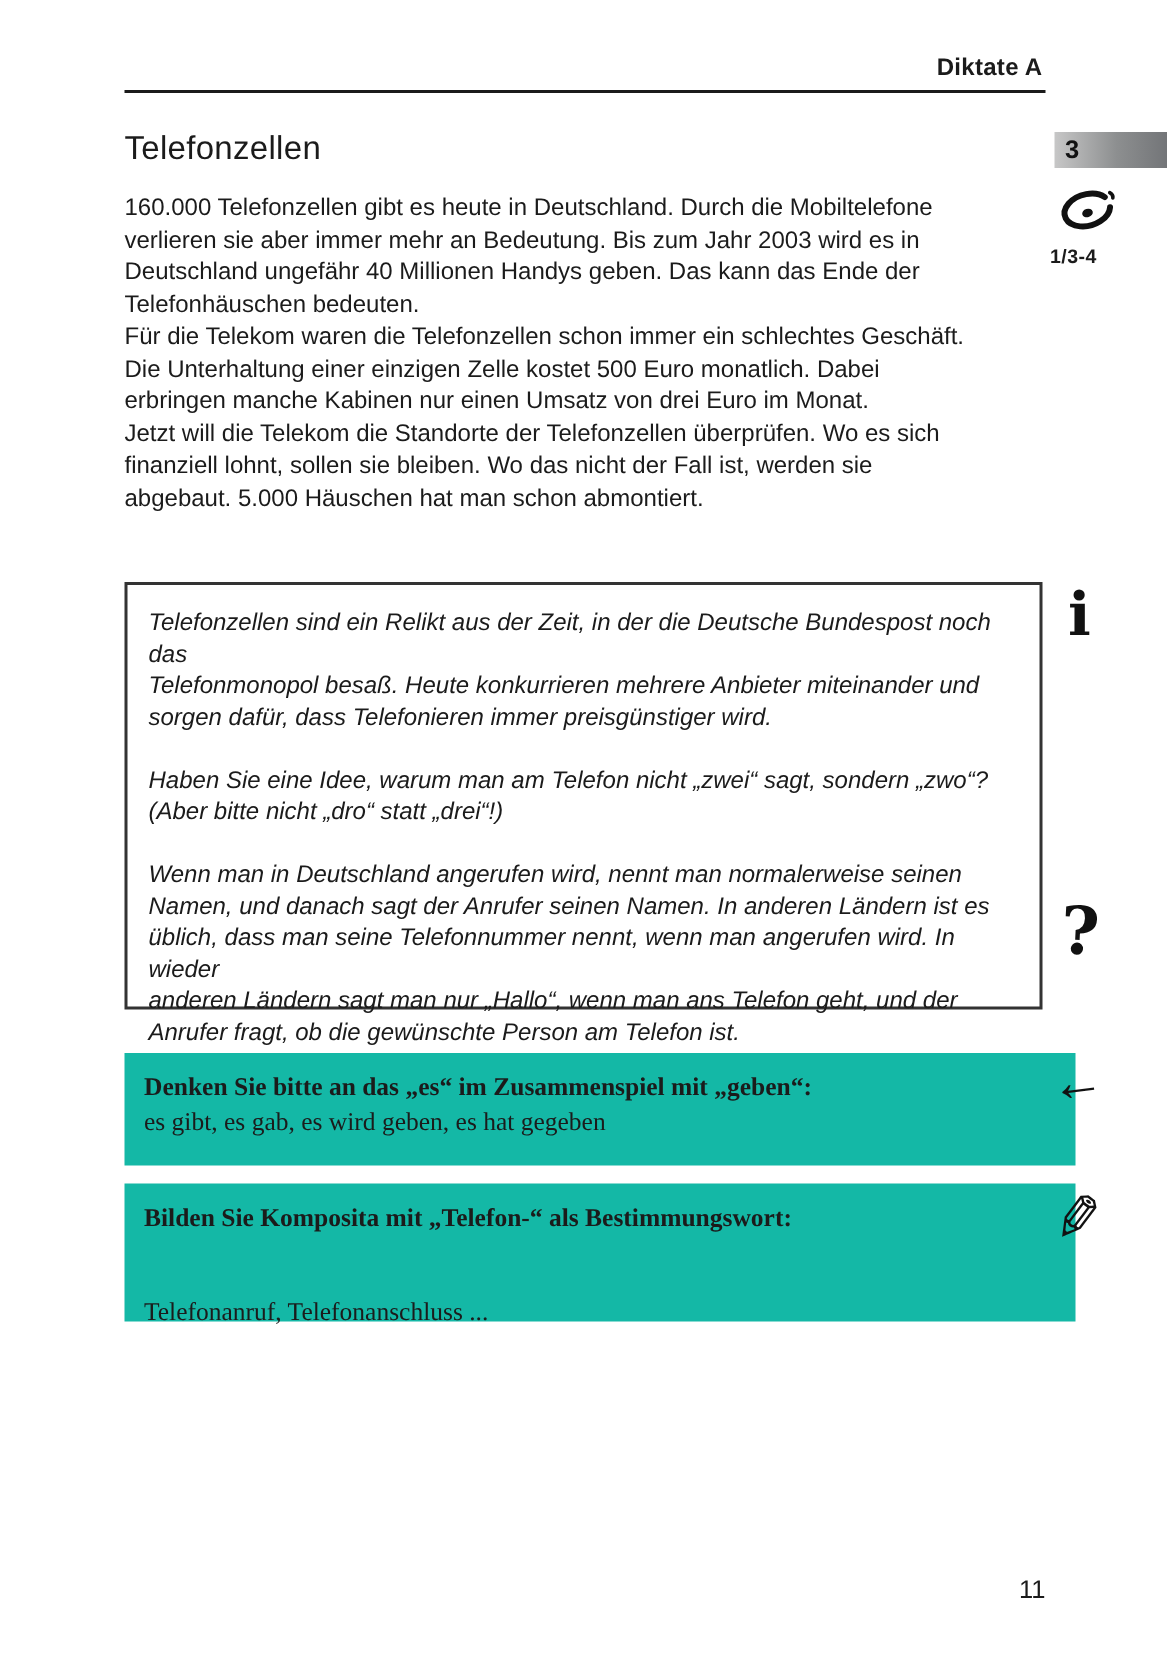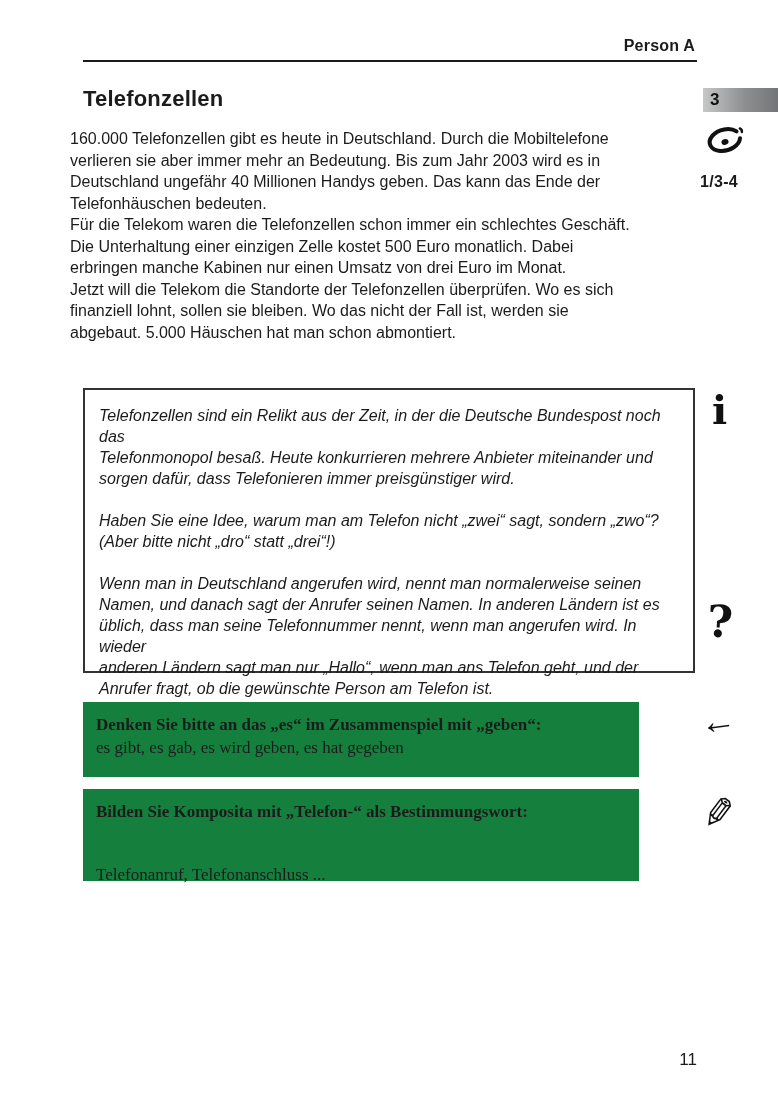--- a/index.html
+++ b/index.html
@@ -20,39 +20,39 @@
     font-size:16px; font-weight:bold; letter-spacing:0.2px;
   }
   .header-rule {
     position:absolute; top:60px; left:83px; width:614px; height:2px;
     background:#1b1b1b;
   }
 
   
   .page-title {
     position:absolute; top:86px; left:83px; margin:0;
-    font-size:22px; font-weight:bold; letter-spacing:0.2px;
+    font-size:22px; font-weight:normal; letter-spacing:0.2px;
   }
   .chapter-badge {
     position:absolute; top:88px; left:703px; right:0; height:24px;
     background:linear-gradient(to right, #c7c7c7 0%, #8d8f90 55%, #737578 100%);
   }
   .chapter-badge span {
     display:inline-block; padding-left:7px; line-height:24px;
     font-size:17px; font-weight:bold; color:#111;
   }
 
   
   .audio-group { position:absolute; top:124px; left:700px; width:54px; text-align:left; }
   .audio-group svg { display:block; margin-left:2px; }
-  .audio-label { font-size:16px; font-weight:bold; margin-top:11px; letter-spacing:0.3px; }
+  .audio-label { font-size:13px; font-weight:bold; margin-top:1px; letter-spacing:0.3px; }
 
   
   .body-text {
-    position:absolute; top:128px; left:70px; width:618px;
+    position:absolute; top:128px; left:83px; width:618px;
     font-size:16px; line-height:21.5px;
   }
 
   
   .info-box {
     position:absolute; top:388px; left:83px; width:612px; height:285px;
     border:2px solid #333; box-sizing:border-box;
     padding:15px 22px 0 14px;
   }
   .info-box p {
@@ -78,43 +78,43 @@
     transform:rotate(-7deg);
   }
   .pencil-icon {
     top:793px; left:702px;
     font-size:40px; line-height:1;
     transform:scaleX(-1) rotate(8deg);
   }
 
   
   .task-box {
-    position:absolute; left:83px; width:556px; box-sizing:border-box;
-    background:#15803d;
+    position:absolute; left:83px; width:634px; box-sizing:border-box;
+    background:#14b8a6;
     font-family:"Liberation Serif", serif;
     padding:11px 13px;
   }
   .task-box-1 { top:702px; height:75px; }
   .task-box-2 { top:789px; height:92px; }
   .task-title { font-size:17px; font-weight:bold; line-height:23px; }
   .task-body  { font-size:17px; line-height:23px; }
   .task-box-2 .task-body { margin-top:40px; }
 
   
   .page-number {
     position:absolute; top:1050px; right:81px;
     font-size:17px; font-weight:normal;
   }
 </style>
 </head>
 <body>
 
 <div class="page">
 
-  <div class="header-label">Person A</div>
+  <div class="header-label">Diktate A</div>
   <div class="header-rule"></div>
 
   <h1 class="page-title">Telefonzellen</h1>
 
   <div class="chapter-badge">
     <span>3</span>
   </div>
 
   <div class="audio-group">
     <span class="iconwrap">

